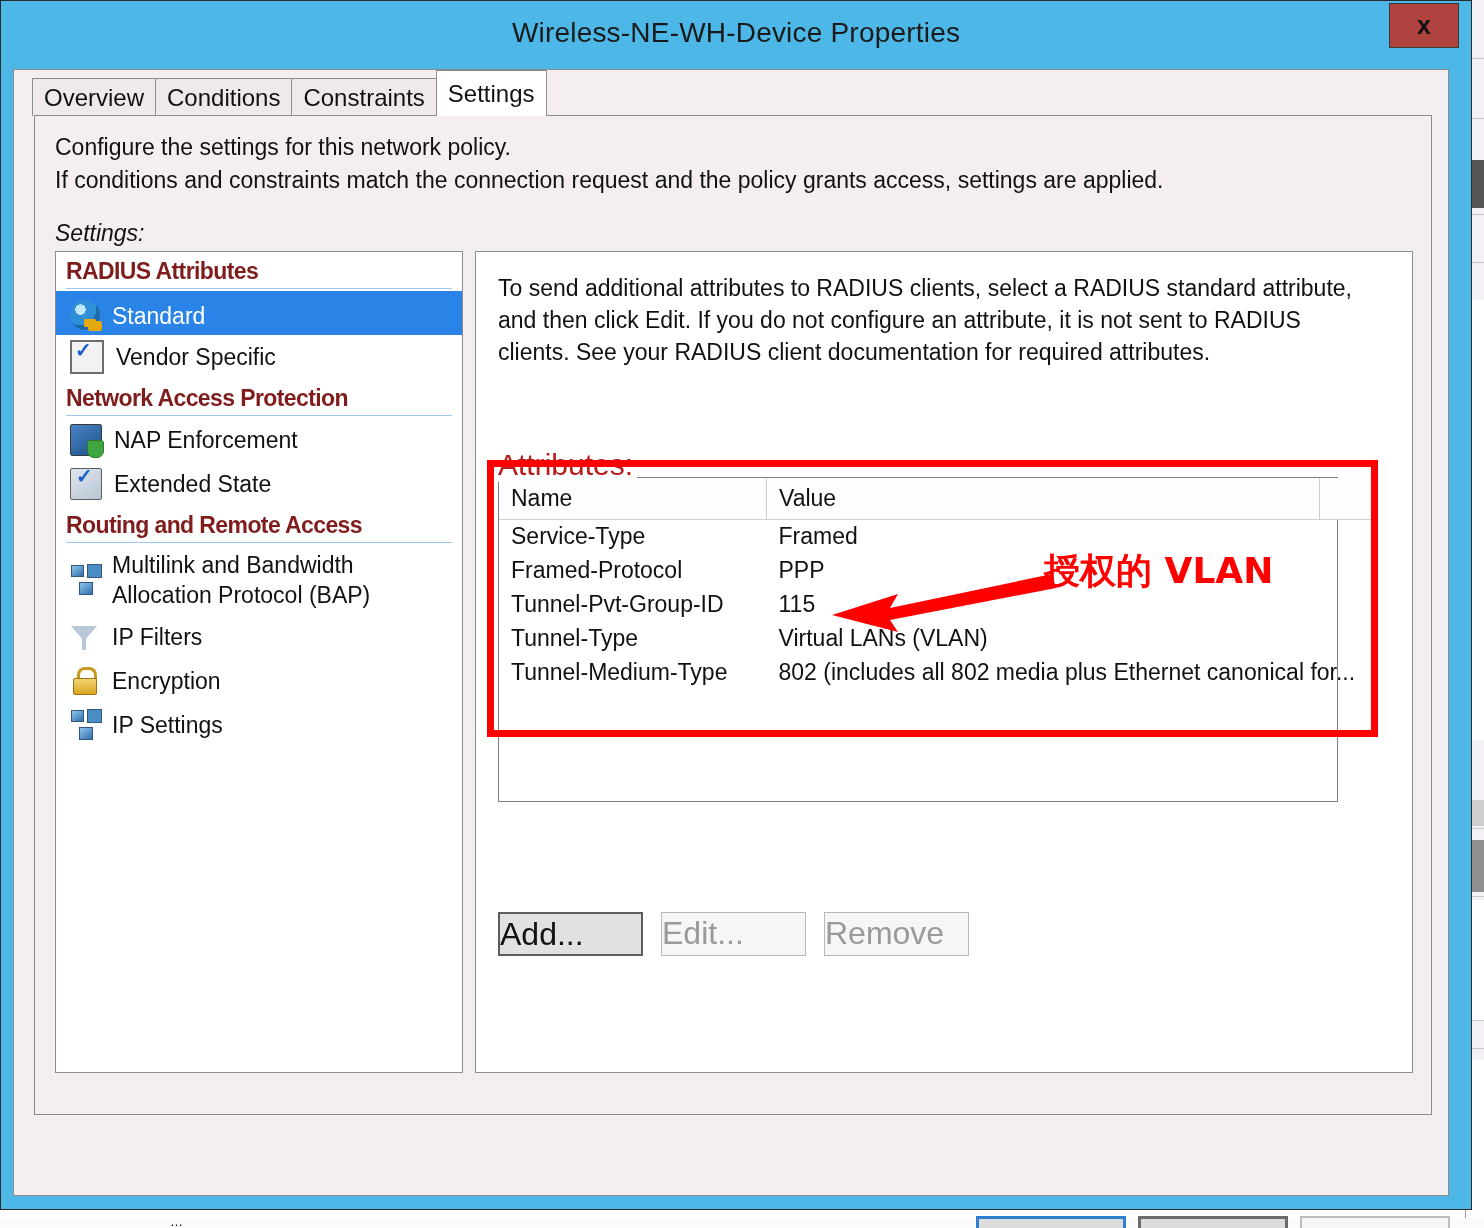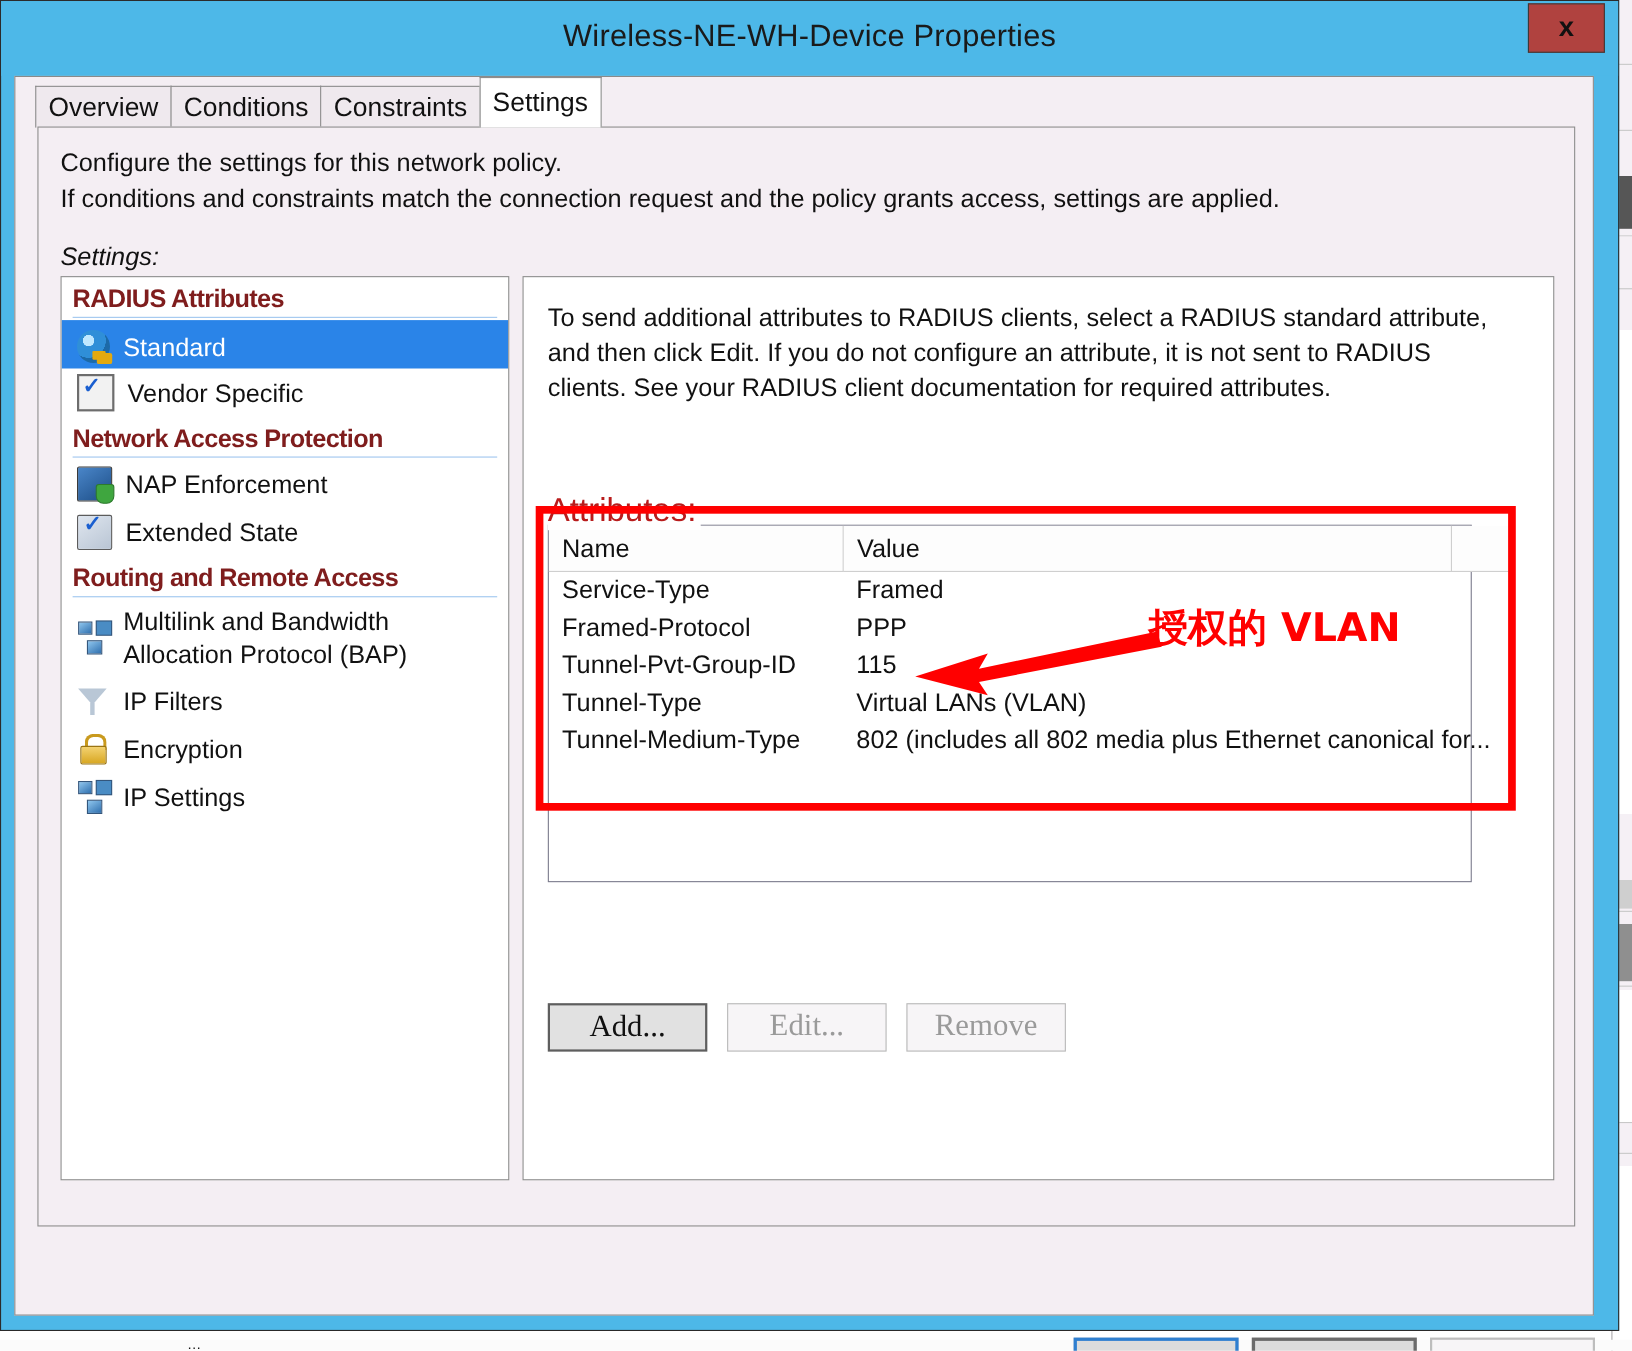--- a/index.html
+++ b/index.html
@@ -293,28 +293,27 @@
   .red-arrow {
     position: absolute;
     left: 820px; top: 570px;
     width: 240px; height: 70px;
     z-index: 11;
     pointer-events: none;
   }
 
   
   .btn {
-    font-size: 28px;
-    font-family: Liberation Serif, serif;
+    font-size: 32px;
+    font-family: Liberation Sans, sans-serif;
     background: #f7f5f7;
     border: 1px solid #a9a9a9;
     color: #111;
     cursor: pointer;
     box-sizing: border-box;
-    text-align: center;
   }
   .btn.enabled { background: #e1e1e1; border: 2px solid #5e5e5e; }
   .btn.disabled { color: #9a9a9a; background:#f7f5f7; border:1px solid #b8b8b8; cursor: default; }
   .attr-btn { position: absolute; width: 145px; height: 44px; line-height: 40px; }
   #btn-add { left: 22px; top: 660px; }
   #btn-edit { left: 185px; top: 660px; }
   #btn-remove { left: 348px; top: 660px; }
   .dlg-btn {
     position: absolute;
     width: 150px; height: 48px;

